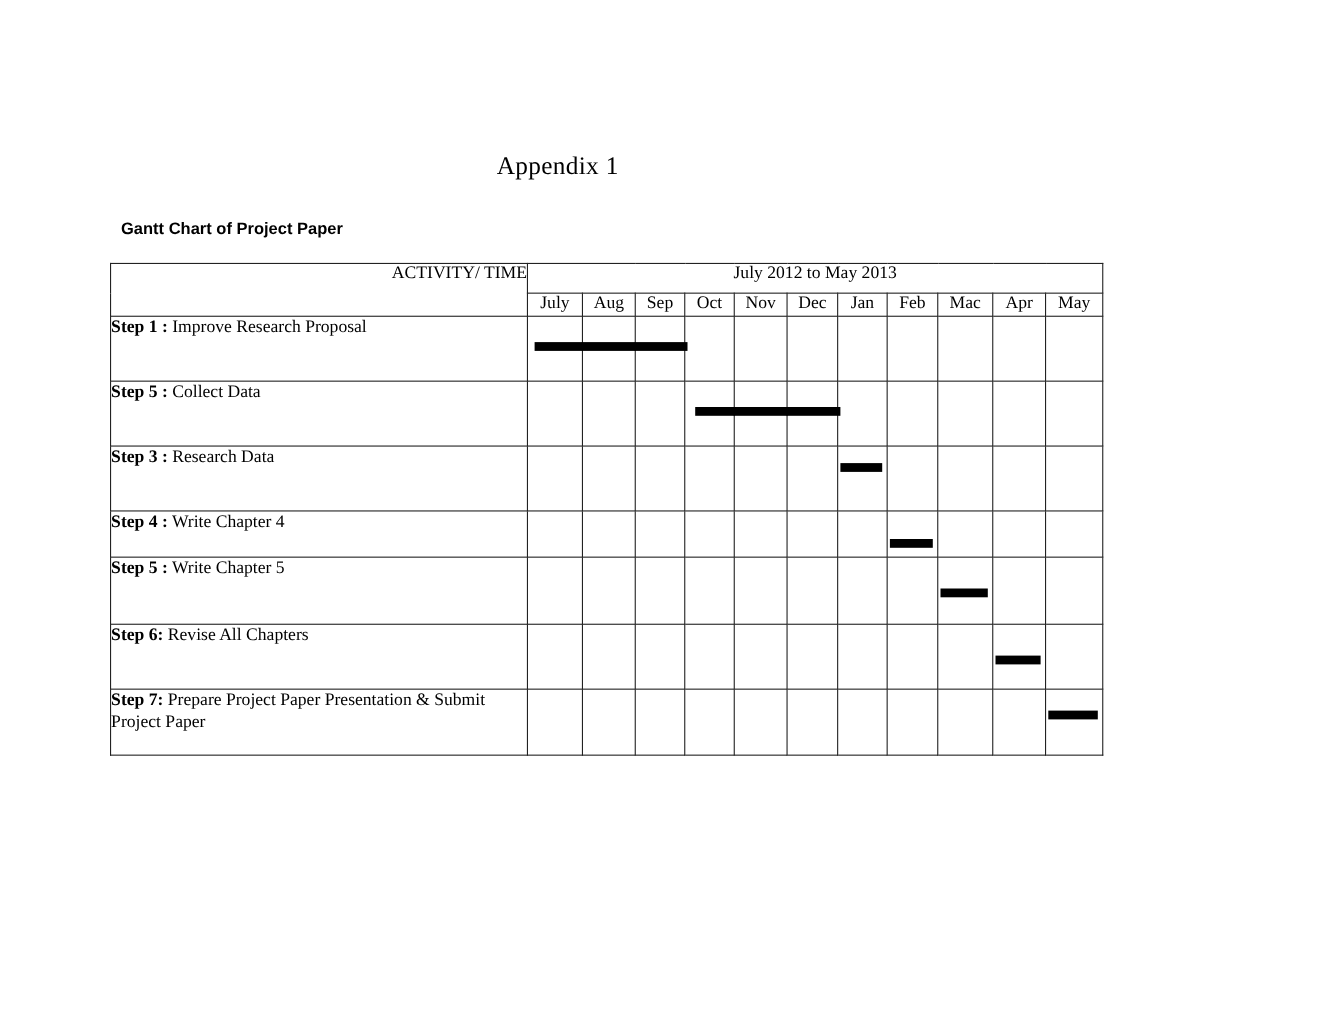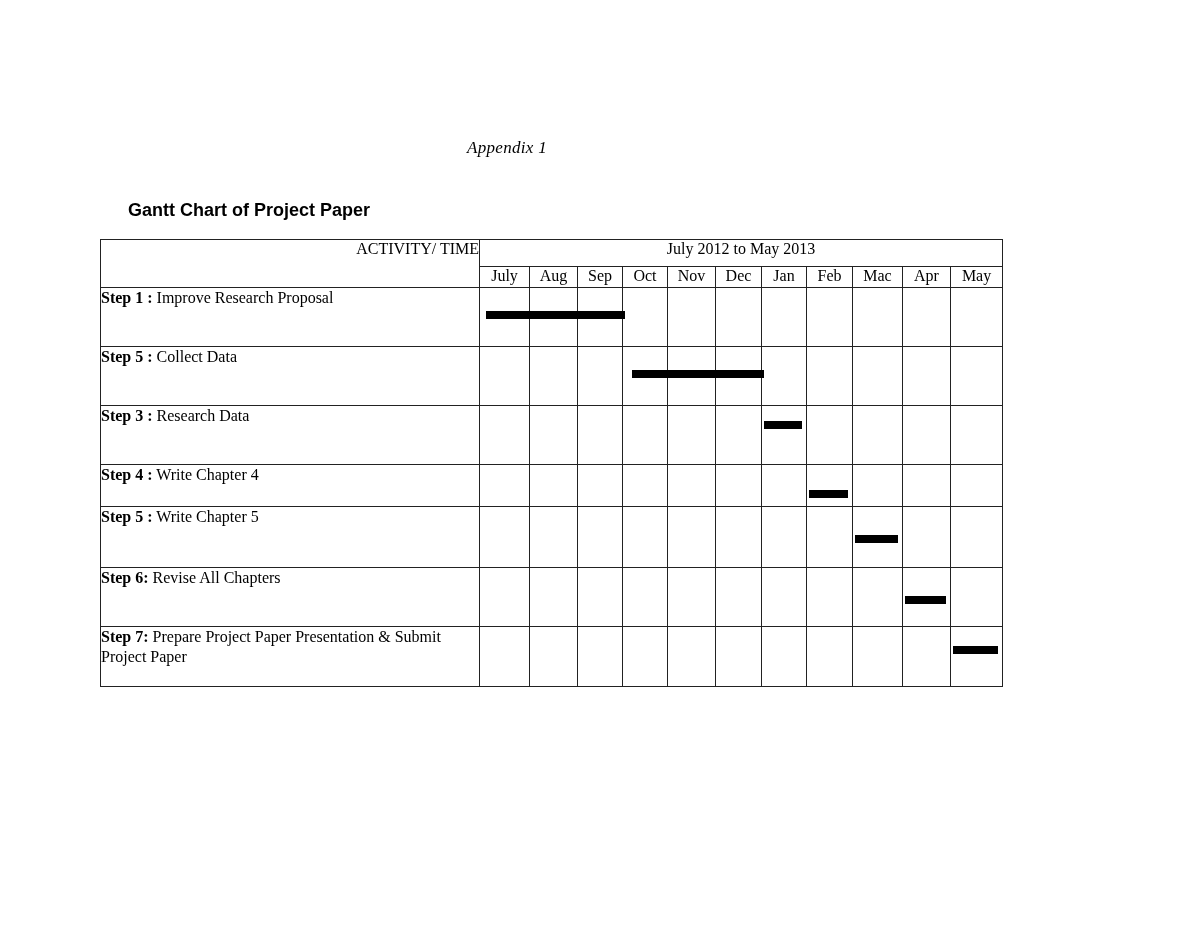--- a/index.html
+++ b/index.html
@@ -1,18 +1,18 @@
 <!DOCTYPE html>
 <html><head>
   <meta charset="utf-8">
   <style>
     html, body { margin: 0; padding: 0; background: #ffffff; }
     body { width: 1200px; height: 927px; position: relative; overflow: hidden; font-family: "Liberation Serif", "DejaVu Serif", serif; color: #000; }
-    .appendix { position: absolute; left: 0; width: 1014px; top: 138px; text-align: center; font-size: 17px; letter-spacing: 0.3px; font-style: italic; }
-    .chart-title { position: absolute; left: 128px; top: 200px; font-family: "Liberation Sans", "DejaVu Sans", sans-serif; font-weight: bold; font-size: 18px; }
+    .appendix { position: absolute; left: 0; width: 1014px; top: 138px; text-align: center; font-size: 23px; letter-spacing: 0.3px; }
+    .chart-title { position: absolute; left: 110px; top: 200px; font-family: "Liberation Sans", "DejaVu Sans", sans-serif; font-weight: bold; font-size: 15px; }
     table.gantt { position: absolute; left: 100px; top: 239px; border-collapse: collapse; table-layout: fixed; width: 902px; }
     table.gantt td, table.gantt th { border: 1.5px solid #222; padding: 0; vertical-align: top; font-size: 16px; font-weight: normal; }
     th.activity-head { text-align: right; padding: 2px 8px 0 8px; height: 26px; }
     th.period-head { text-align: center; font-weight: bold; height: 26px; padding-top: 2px; }
     th.month { text-align: center; font-weight: bold; height: 20px; }
     td.activity { padding: 2px 8px 0 8px; line-height: 20px; }
     td.activity .step-label { font-weight: bold; }
     td.cell { position: relative; }
     .bar { position: absolute; height: 8px; background: #000; }
   </style>

